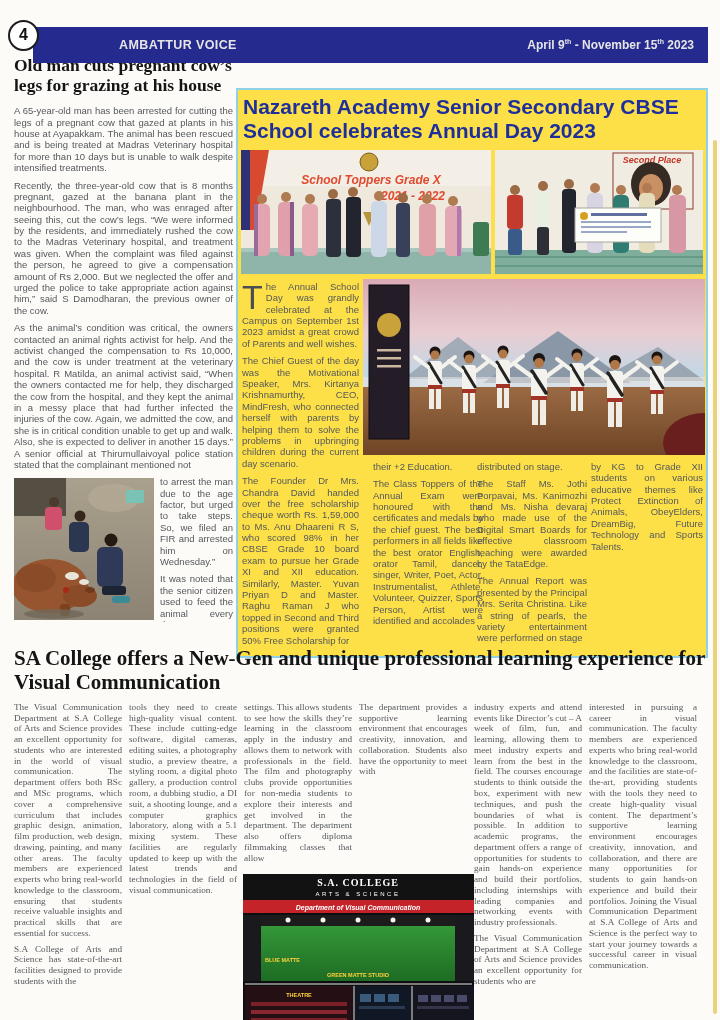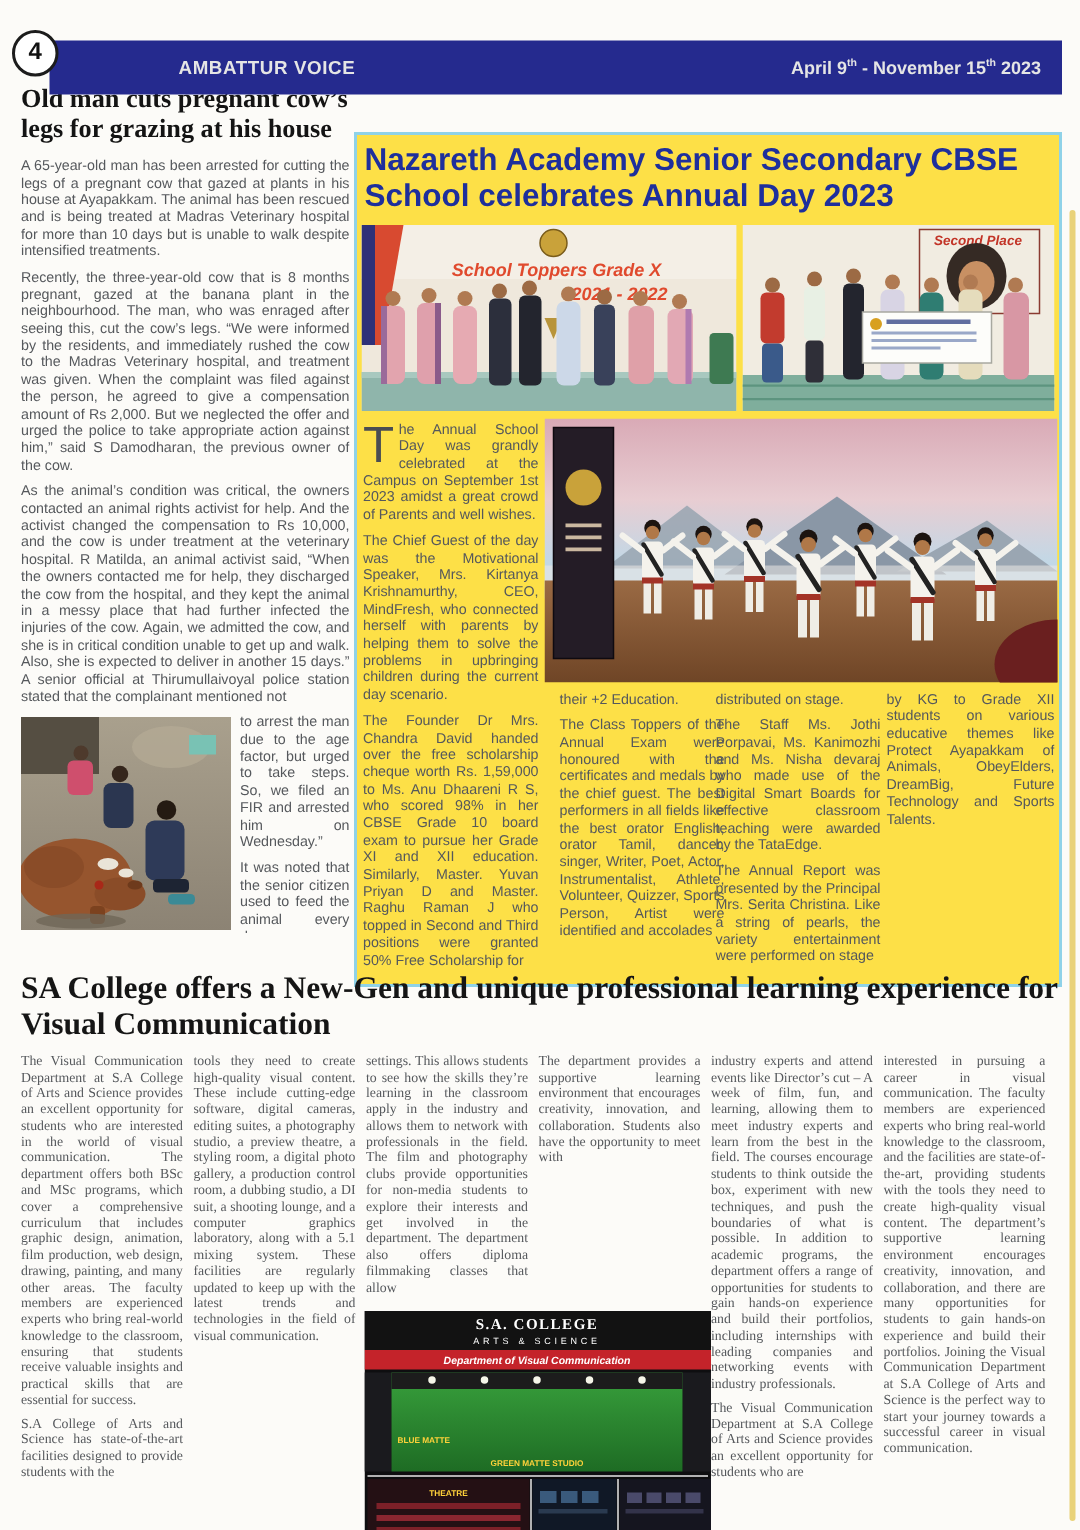--- a/index.html
+++ b/index.html
@@ -306,21 +306,21 @@
       <div class="col c2">
         <p>their +2 Education.</p>
         <p>The Class Toppers of the Annual Exam were honoured with the certificates and medals by the chief guest. The best performers in all fields like the best orator English, orator Tamil, dancer, singer, Writer, Poet, Actor, Instrumentalist, Athlete, Volunteer, Quizzer, Sports Person, Artist were identified and accolades</p>
       </div>
       <div class="col c3">
         <p>distributed on stage.</p>
         <p>The Staff Ms. Jothi Porpavai, Ms. Kanimozhi and Ms. Nisha devaraj who made use of the Digital Smart Boards for effective classroom teaching were awarded by the TataEdge.</p>
         <p>The Annual Report was presented by the Principal Mrs. Serita Christina. Like a string of pearls, the variety entertainment were performed on stage</p>
       </div>
       <div class="col c4">
-        <p>by KG to Grade XII students on various educative themes like Protect Ayapakkam of Animals, ObeyElders, DreamBig, Future Technology and Sports Talents.</p>
+        <p>by KG to Grade XII students on various educative themes like Protect Extinction of Animals, ObeyElders, DreamBig, Future Technology and Sports Talents.</p>
       </div>
     </div>
   </section>
 
   <section class="sa-art">
     <h1 class="sa-title">SA College offers a New-Gen and unique professional learning experience for Visual Communication</h1>
     <div class="sa-cols">
       <div class="sa-col">
         <p>The Visual Communication Department at S.A College of Arts and Science provides an excellent opportunity for students who are interested in the world of visual communication. The department offers both BSc and MSc programs, which cover a comprehensive curriculum that includes graphic design, animation, film production, web design, drawing, painting, and many other areas. The faculty members are experienced experts who bring real-world knowledge to the classroom, ensuring that students receive valuable insights and practical skills that are essential for success.</p>
         <p>S.A College of Arts and Science has state-of-the-art facilities designed to provide students with the</p>

